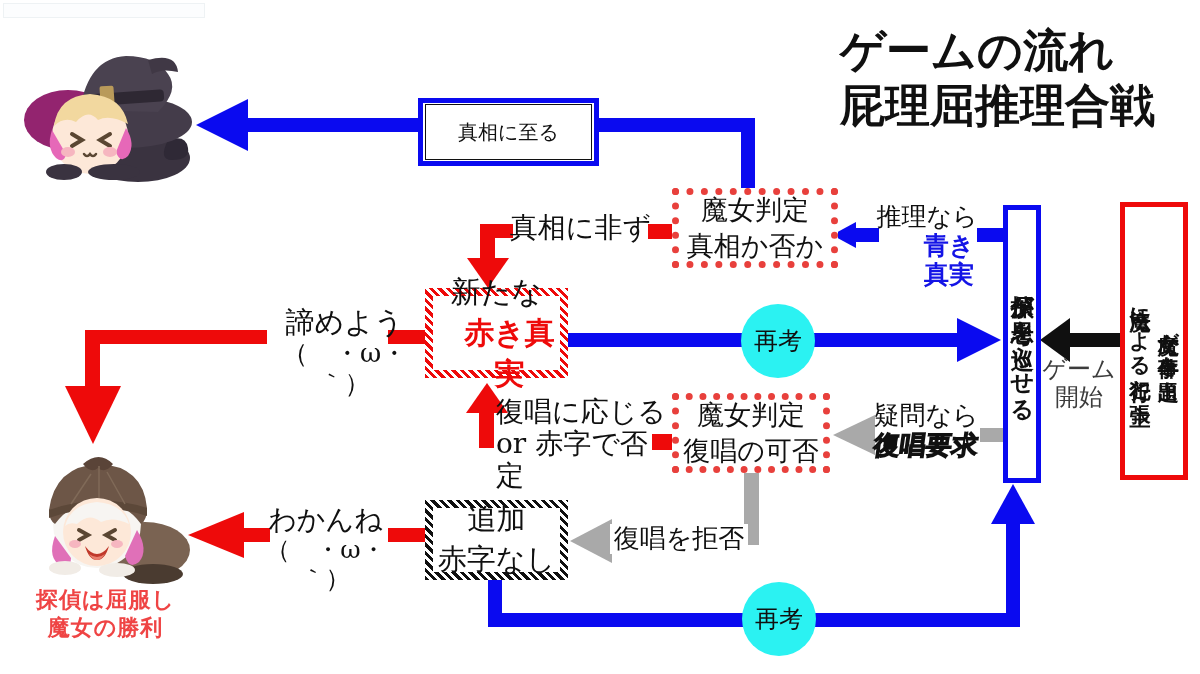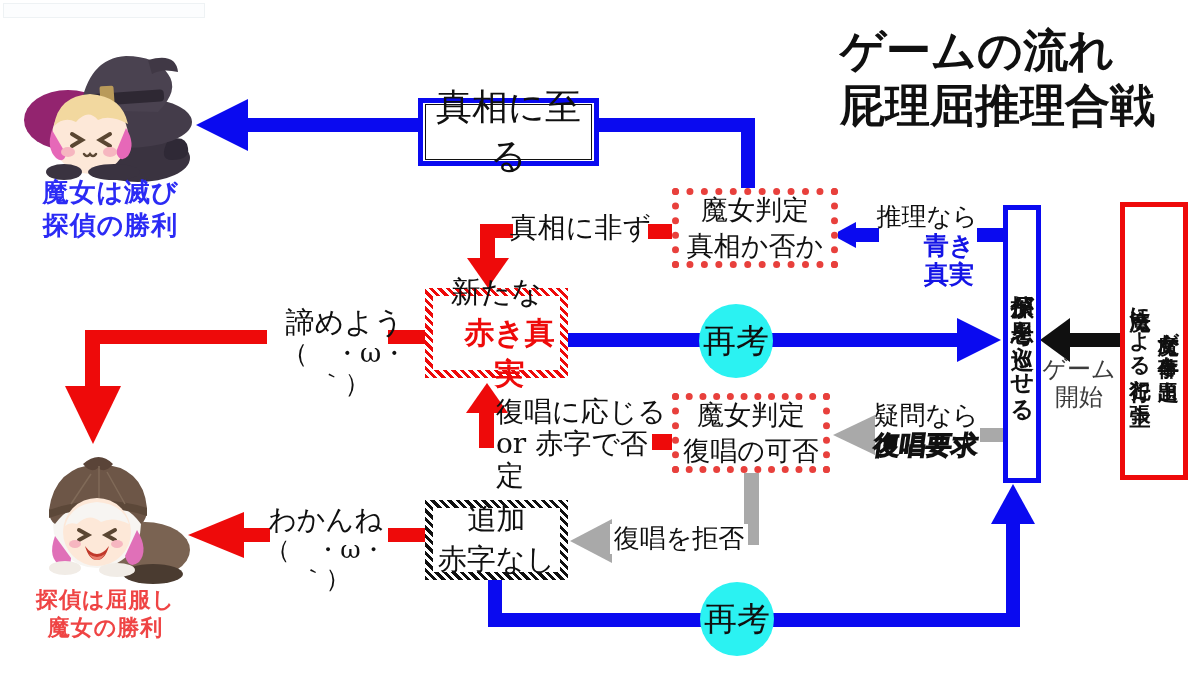--- a/index.html
+++ b/index.html
@@ -7,21 +7,21 @@
           font-family:"DejaVu Serif",serif;color:#101010;}
   .abs{position:absolute;}
   .ln{position:absolute;z-index:1;}
   .tri{position:absolute;width:0;height:0;z-index:1;}
   .box{position:absolute;background:#fff;z-index:2;display:flex;align-items:center;justify-content:center;
        text-align:center;}
   .txt{position:absolute;z-index:3;text-align:center;line-height:1.15;}
   .serif{font-family:"DejaVu Serif",serif;}
   .goth{font-family:"DejaVu Sans",sans-serif;font-weight:bold;}
   .circle{position:absolute;z-index:2;border-radius:50%;background:#2bf2f2;display:flex;
-          align-items:center;justify-content:center;font-size:33px;}
+          align-items:center;justify-content:center;font-size:24px;margin-left:42px;}
   .vtext{writing-mode:vertical-rl;text-orientation:upright;}
   .hatch-red{border:8px solid;border-image:repeating-linear-gradient(45deg,#ee0a0a 0 3px,#fff 3px 6px) 8;}
   .hatch-blk{border:8px solid;border-image:repeating-linear-gradient(45deg,#101010 0 3px,#fff 3px 6px) 8;}
   .diam-red{border:7px dotted #e8403c;}
   .outline-txt{color:#fff;-webkit-text-stroke:1.2px #101010;transform:skewX(-8deg);font-weight:bold;}
   .caption{font-family:"DejaVu Sans",sans-serif;font-weight:bold;letter-spacing:1px;}
 </style>
 </head>
 <body>
 
@@ -67,21 +67,21 @@
   <div class="tri" style="left:833px;top:415px;border-top:20px solid transparent;border-bottom:20px solid transparent;border-right:42px solid #a9a9a9;"></div>
 
   <div class="ln" style="left:744px;top:473px;width:15px;height:72px;background:#a9a9a9;"></div>
   <div class="ln" style="left:610px;top:531px;width:136px;height:14px;background:#a9a9a9;"></div>
   <div class="tri" style="left:570px;top:519px;border-top:22px solid transparent;border-bottom:22px solid transparent;border-right:42px solid #a9a9a9;"></div>
 
   <div class="ln" style="left:1068px;top:333px;width:52px;height:14px;background:#101010;"></div>
   <div class="tri" style="left:1040px;top:318px;border-top:22px solid transparent;border-bottom:22px solid transparent;border-right:30px solid #101010;"></div>
 
   <div class="box" style="left:418px;top:98px;width:167px;height:54px;border:5px solid #0a0af0;padding:2px;">
-    <div style="border:1.5px solid #101010;width:100%;height:100%;display:flex;align-items:center;justify-content:center;font-size:36px;">真相に至る</div>
+    <div style="border:1.5px solid #101010;width:100%;height:100%;display:flex;align-items:center;justify-content:center;font-size:20px;">真相に至る</div>
   </div>
 
   <div class="box diam-red" style="left:672px;top:188px;width:152px;height:66px;font-size:27px;">
     <div>
       <div>魔女判定</div>
       <div>真相か否か</div>
     </div>
   </div>
 
   <div class="box hatch-red" style="left:425px;top:288px;width:127px;height:74px;font-size:30px;align-items:center;">
@@ -172,24 +172,20 @@
       <path d="M108,98 q10,16 2,28 q-8,8 -12,-4 Z" fill="#e668b8"></path>
       <path d="M54,104 l10,6 l-10,6" stroke="#5a4632" stroke-width="4" fill="none" stroke-linecap="round"></path>
       <path d="M92,104 l-10,6 l10,6" stroke="#5a4632" stroke-width="4" fill="none" stroke-linecap="round"></path>
       <ellipse cx="50" cy="122" rx="7" ry="5" fill="#f6b6c0"></ellipse>
       <ellipse cx="92" cy="122" rx="7" ry="5" fill="#f6b6c0"></ellipse>
       <path d="M66,124 q3,4 6,0 q3,4 6,0" stroke="#5a4632" stroke-width="2.5" fill="none" stroke-linecap="round"></path>
       <ellipse cx="46" cy="142" rx="18" ry="8" fill="#3a3340"></ellipse>
       <ellipse cx="96" cy="142" rx="26" ry="8" fill="#3a3340"></ellipse>
     </svg>
   </div>
-  <div class="txt caption" style="left:28px;top:176px;width:165px;font-size:26px;color:#2b2bf5;line-height:1.25;">
-    <div>魔女は滅び</div>
-    <div>探偵の勝利</div>
-  </div>
 
   <div class="abs" style="left:25px;top:440px;width:170px;height:152px;z-index:2;">
     <svg width="170" height="152" viewBox="0 0 170 152">
       <ellipse cx="120" cy="110" rx="45" ry="28" fill="#7a6352"></ellipse>
       <ellipse cx="128" cy="134" rx="30" ry="10" fill="#4a3b30"></ellipse>
       <circle cx="72" cy="84" r="44" fill="#f7f5f2"></circle>
       <path d="M30,96 q-8,22 6,30 q10,4 10,-8 Z" fill="#e070b8"></path>
       <path d="M112,90 q12,20 2,32 q-10,8 -14,-6 Z" fill="#e070b8"></path>
       <path d="M24,70 Q30,26 74,24 Q118,26 122,68 Q122,80 116,84 Q100,62 74,62 Q46,62 30,84 Q24,80 24,70 Z" fill="#6d5647"></path>
       <path d="M24,70 Q74,52 122,68 L122,76 Q74,60 24,78 Z" fill="#5c4839"></path>

